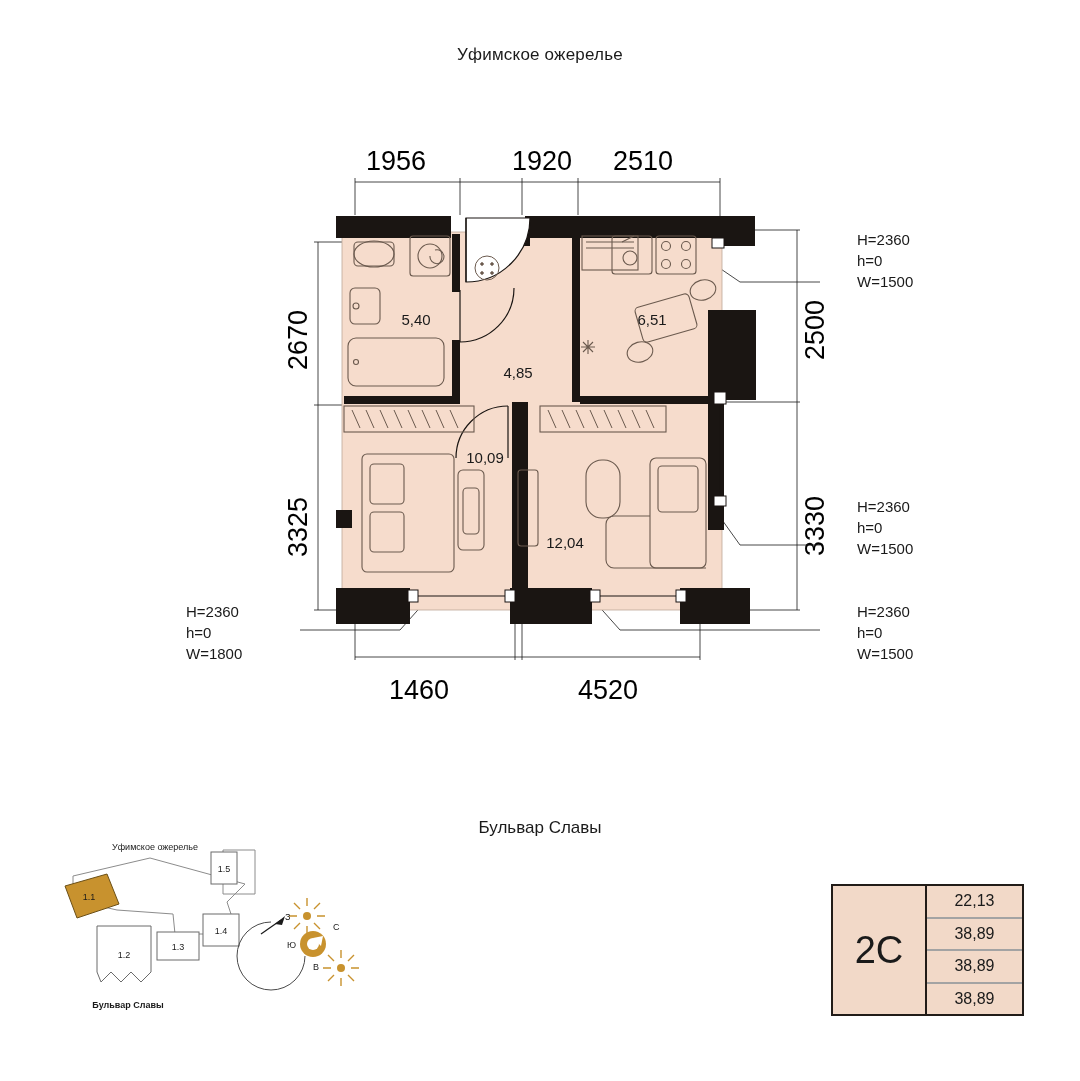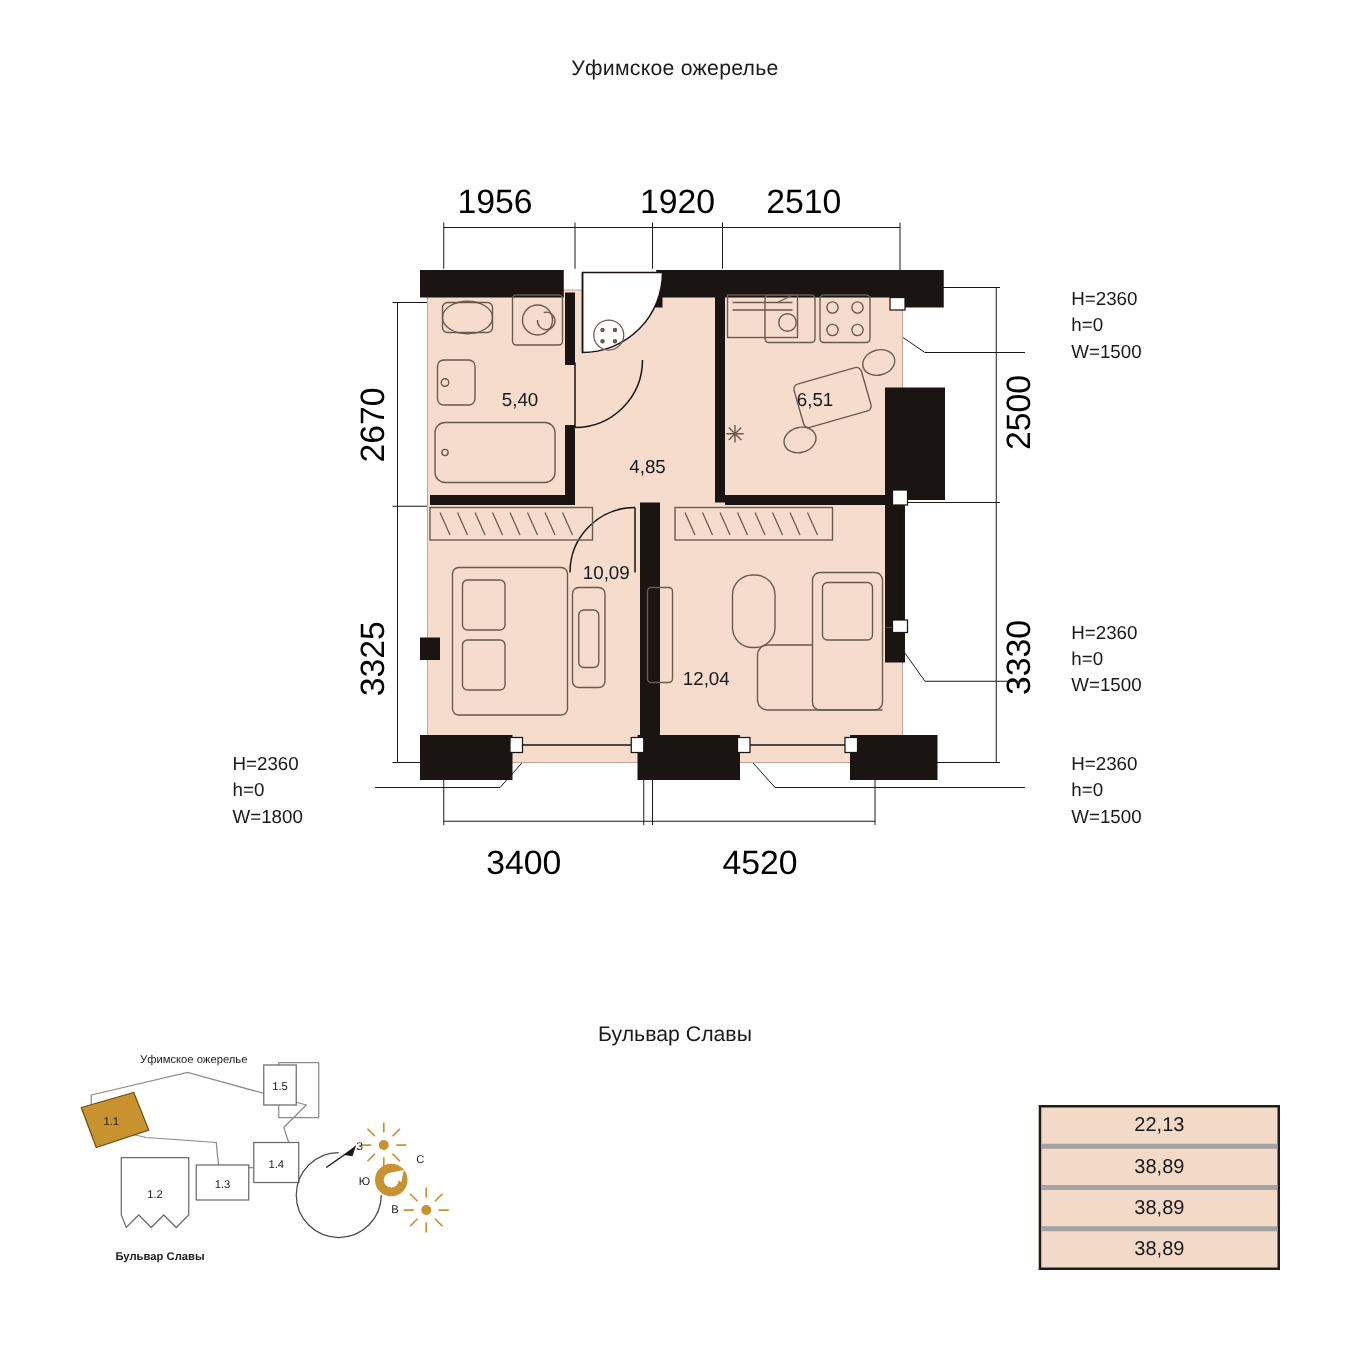--- a/index.html
+++ b/index.html
@@ -73,38 +73,38 @@
     display: flex; align-items: center; justify-content: center;
     font-size: 38px;
     color: #1a1a1a;
     border-right: 2px solid #221c18;
   }
   #legend .rows { flex: 1; display: flex; flex-direction: column; }
   #legend .rows div {
     flex: 1;
     display: flex; align-items: center; justify-content: center;
     font-size: 16px;
-    border-bottom: 4px solid #a3a3a3;
+    border-bottom: 2px solid #a3a3a3;
     color: #1a1a1a;
   }
   #legend .rows div:last-child { border-bottom: none; }
 
   
   #minimap { left: 55px; top: 838px; width: 330px; height: 190px; }
 </style>
 </head>
 <body>
 
 <div class="abs" id="title-top">Уфимское ожерелье</div>
 
 <div class="abs dim" style="left:366px; top:146px;">1956</div>
 <div class="abs dim" style="left:512px; top:146px;">1920</div>
 <div class="abs dim" style="left:613px; top:146px;">2510</div>
 
-<div class="abs dim" style="left:389px; top:675px;">3400</div>
+<div class="abs dim" style="left:389px; top:675px;">1460</div>
 <div class="abs dim" style="left:578px; top:675px;">4520</div>
 
 <div class="abs dim-v" style="left:283px; top:370px;">2670</div>
 <div class="abs dim-v" style="left:283px; top:557px;">3325</div>
 
 <div class="abs dim-v" style="left:800px; top:360px;">2500</div>
 <div class="abs dim-v" style="left:800px; top:556px;">3330</div>
 
 <div class="abs spec" style="left:857px; top:229px;">
   <div>H=2360</div>
@@ -379,19 +379,20 @@
     <line x1="206" y1="96" x2="226" y2="82" stroke="#1a1a1a" stroke-width="1.2"></line>
 
     <text x="278" y="92" font-family="Liberation Sans, sans-serif" font-size="9" fill="#1a1a1a">С</text>
     <text x="230" y="82" font-family="Liberation Sans, sans-serif" font-size="9" fill="#1a1a1a">З</text>
     <text x="232" y="110" font-family="Liberation Sans, sans-serif" font-size="9" fill="#1a1a1a">Ю</text>
     <text x="258" y="132" font-family="Liberation Sans, sans-serif" font-size="9" fill="#1a1a1a">В</text>
   </g>
 </svg>
 
 <div class="abs" id="legend">
+  <div class="code">2С</div>
   <div class="rows">
     <div>22,13</div>
     <div>38,89</div>
     <div>38,89</div>
     <div>38,89</div>
   </div>
 </div>
 
 </body></html>

